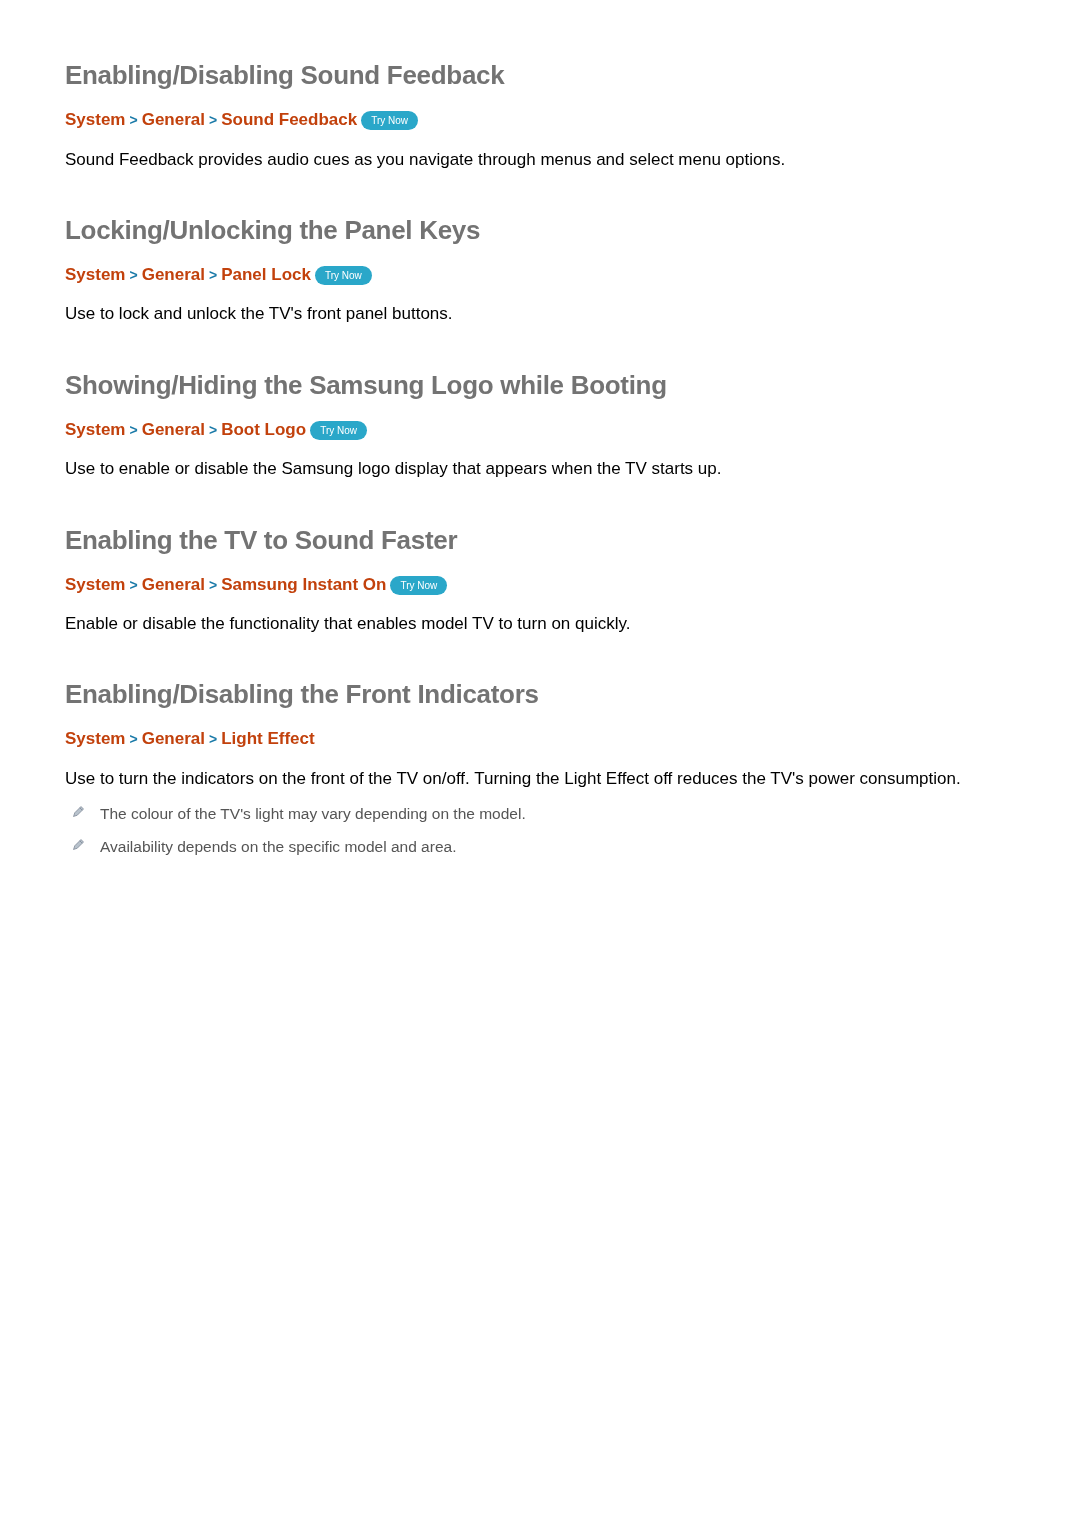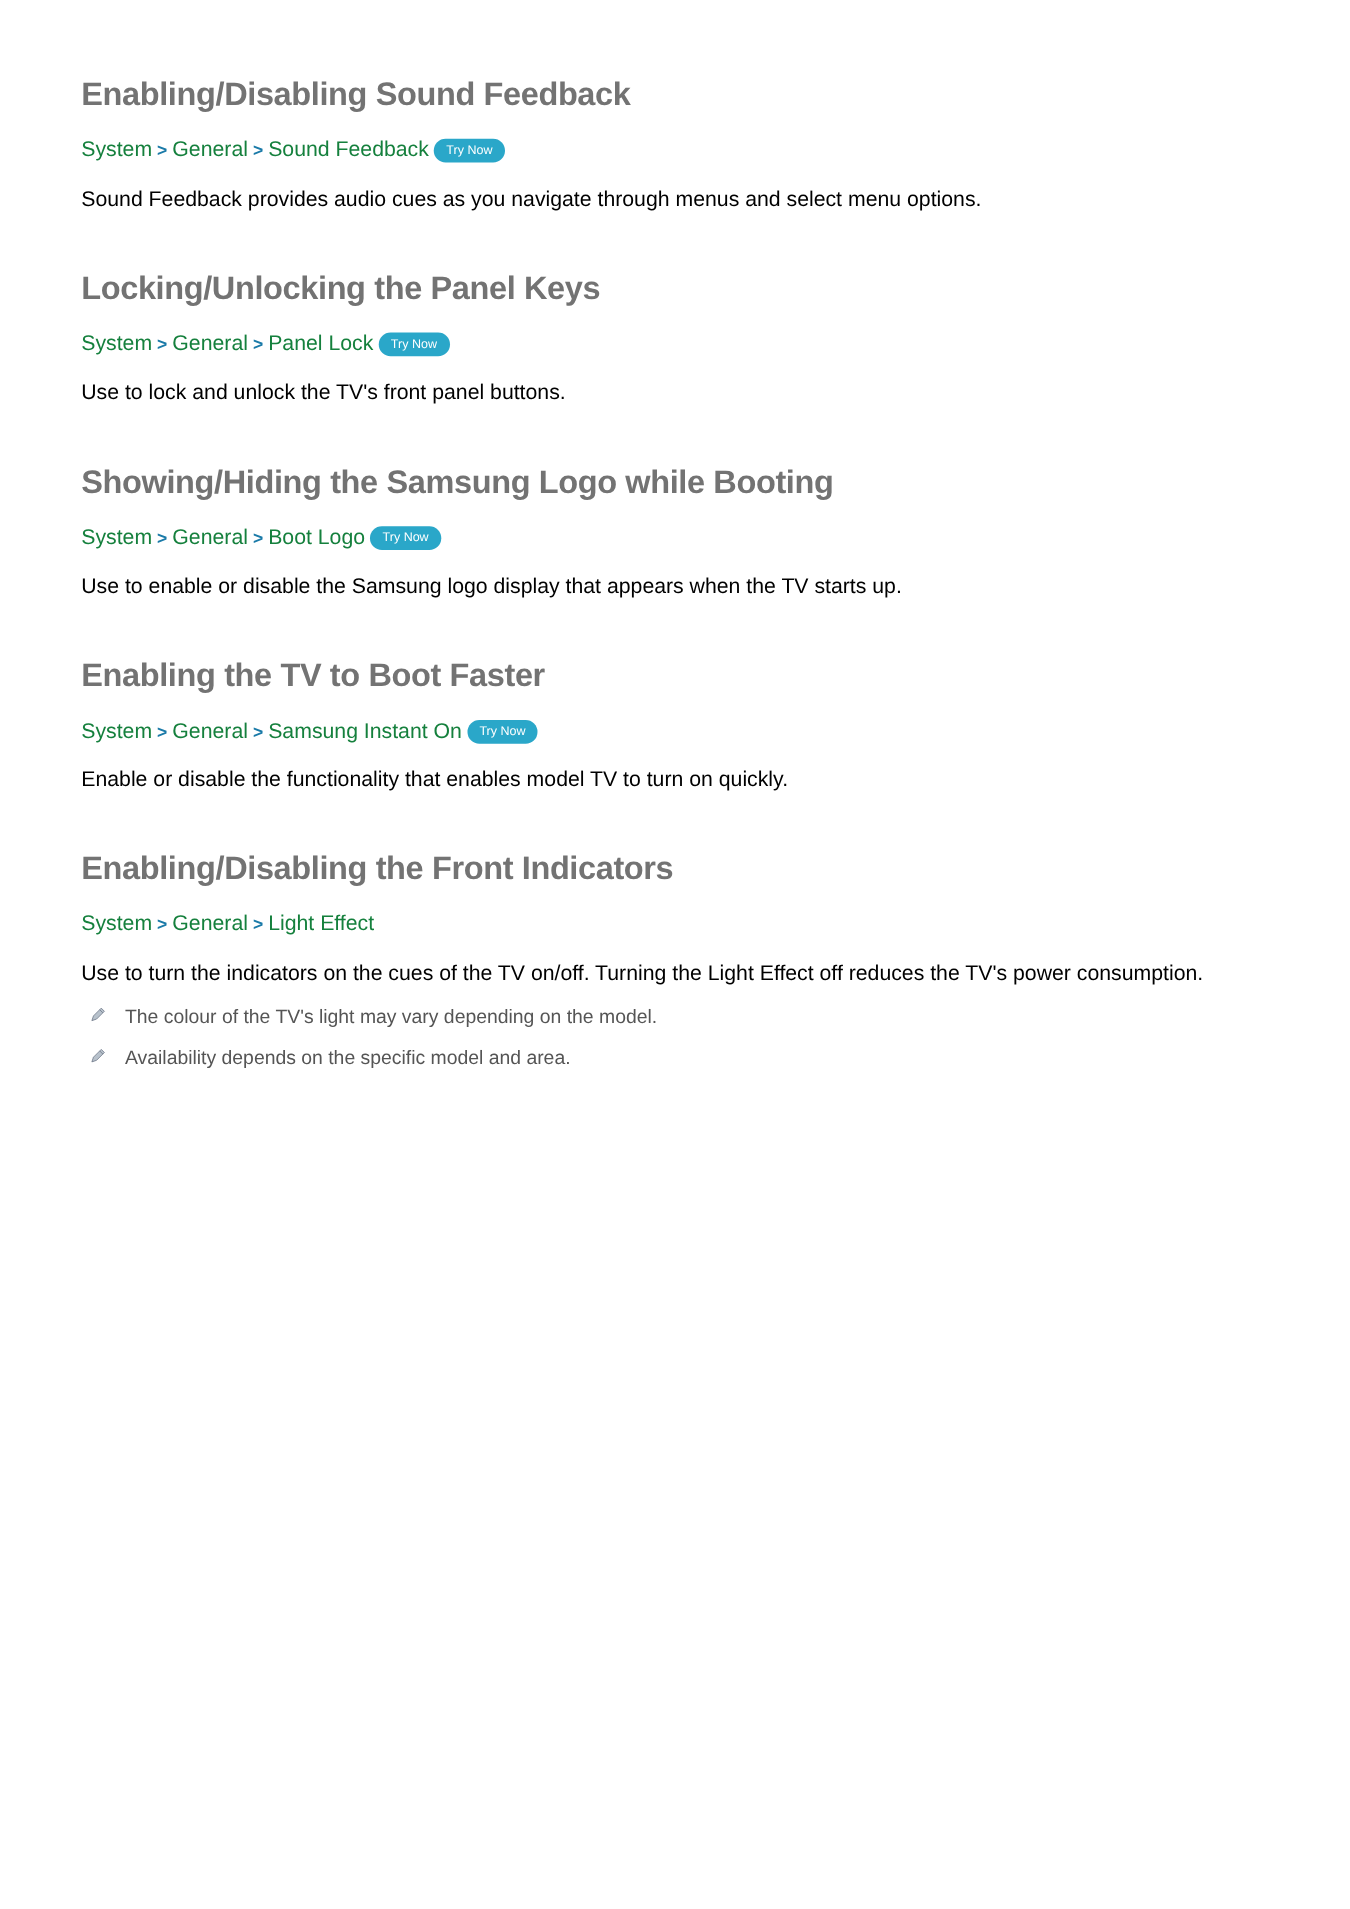--- a/index.html
+++ b/index.html
@@ -23,22 +23,22 @@
       font-weight: 700;
       margin-bottom: 16px;
       letter-spacing: -0.3px;
     }
     .breadcrumb {
       margin-bottom: 14px;
       font-size: 17px;
       line-height: 1.5;
     }
     .breadcrumb-item {
-      color: #15803d;
-      font-weight: 400;
+      color: #c2410c;
+      font-weight: 700;
     }
     .breadcrumb-sep {
       color: #1a7aa8;
       margin: 0 4px;
       font-size: 14px;
       font-weight: 600;
     }
     .try-now {
       display: inline-block;
       background: #2aa7c9;
@@ -91,28 +91,28 @@
       <h2 class="section-title">Locking/Unlocking the Panel Keys</h2>
       <div class="breadcrumb"><span class="breadcrumb-item">System</span><span class="breadcrumb-sep">&gt;</span><span class="breadcrumb-item">General</span><span class="breadcrumb-sep">&gt;</span><span class="breadcrumb-item">Panel Lock</span><span class="try-now">Try Now</span></div>
       <p class="body-text">Use to lock and unlock the TV's front panel buttons.</p>
     </div>
     <div class="section">
       <h2 class="section-title">Showing/Hiding the Samsung Logo while Booting</h2>
       <div class="breadcrumb"><span class="breadcrumb-item">System</span><span class="breadcrumb-sep">&gt;</span><span class="breadcrumb-item">General</span><span class="breadcrumb-sep">&gt;</span><span class="breadcrumb-item">Boot Logo</span><span class="try-now">Try Now</span></div>
       <p class="body-text">Use to enable or disable the Samsung logo display that appears when the TV starts up.</p>
     </div>
     <div class="section">
-      <h2 class="section-title">Enabling the TV to Boot Faster</h2>
+      <h2 class="section-title">Enabling the TV to Sound Faster</h2>
       <div class="breadcrumb"><span class="breadcrumb-item">System</span><span class="breadcrumb-sep">&gt;</span><span class="breadcrumb-item">General</span><span class="breadcrumb-sep">&gt;</span><span class="breadcrumb-item">Samsung Instant On</span><span class="try-now">Try Now</span></div>
       <p class="body-text">Enable or disable the functionality that enables model TV to turn on quickly.</p>
     </div>
     <div class="section">
       <h2 class="section-title">Enabling/Disabling the Front Indicators</h2>
       <div class="breadcrumb"><span class="breadcrumb-item">System</span><span class="breadcrumb-sep">&gt;</span><span class="breadcrumb-item">General</span><span class="breadcrumb-sep">&gt;</span><span class="breadcrumb-item">Light Effect</span></div>
-      <p class="body-text">Use to turn the indicators on the cues of the TV on/off. Turning the Light Effect off reduces the TV's power consumption.</p>
+      <p class="body-text">Use to turn the indicators on the front of the TV on/off. Turning the Light Effect off reduces the TV's power consumption.</p>
       <ul class="note-list">
         <li class="note-item">
           <span class="note-icon"><svg viewBox="0 0 24 24" width="15" height="15" fill="none" stroke="#6a7585" stroke-width="2">
               <path d="M4 20 L6 14 L16 4 L20 8 L10 18 L4 20 Z" fill="#b8c2cc" stroke="#6a7585" stroke-width="1"></path>
               <line x1="14" y1="6" x2="18" y2="10" stroke="#6a7585" stroke-width="1"></line>
             </svg></span>
           <span class="note-text">The colour of the TV's light may vary depending on the model.</span>
         </li>
         <li class="note-item">
           <span class="note-icon"><svg viewBox="0 0 24 24" width="15" height="15" fill="none" stroke="#6a7585" stroke-width="2">

